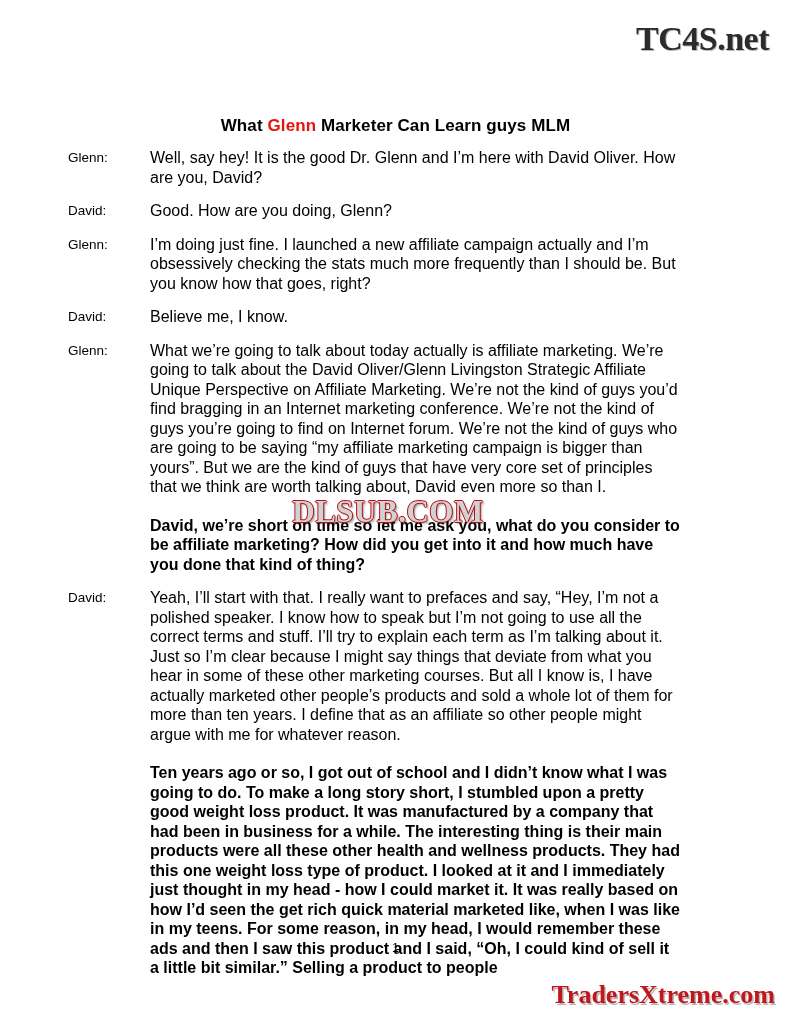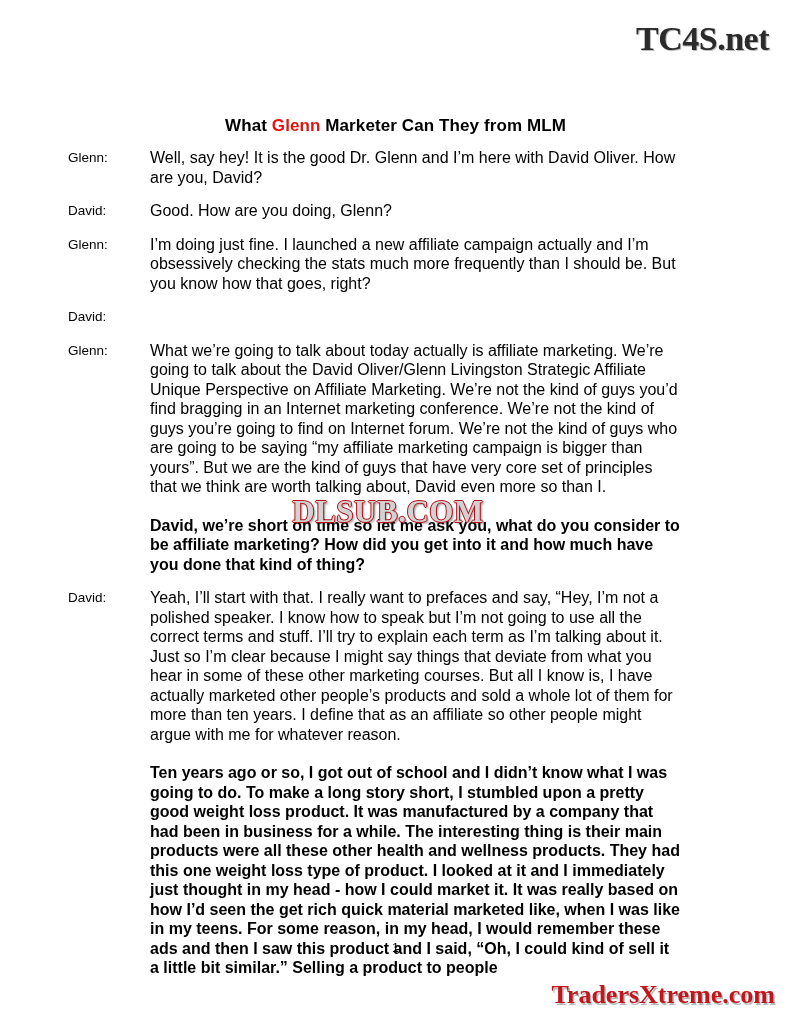--- a/index.html
+++ b/index.html
@@ -136,21 +136,21 @@
     text-align: center;
   }
 </style>
 </head>
 <body>
 
 <div class="page">
 
   <div class="brand-top">TC4S.net</div>
 
-  <h1 class="doc-title"><span>What </span><span class="em" style="color: rgb(232, 19, 13);">Glenn</span><span> Marketer Can They from MLM</span></h1>
+  <h1 class="doc-title"><span>What </span><span class="em" style="color: rgb(232, 19, 13);">Glenn</span><span> Marketer Can Learn guys MLM</span></h1>
 
   <div class="transcript">
 
     <div class="turn">
       <div class="speaker">Glenn:</div>
       <div class="lines">
         <p>Well, say hey! It is the good Dr. Glenn and I’m here with David Oliver. How are you, David?</p>
       </div>
     </div>
 
@@ -163,20 +163,23 @@
 
     <div class="turn">
       <div class="speaker">Glenn:</div>
       <div class="lines">
         <p>I’m doing just fine. I launched a new affiliate campaign actually and I’m obsessively checking the stats much more frequently than I should be. But you know how that goes, right?</p>
       </div>
     </div>
 
     <div class="turn">
       <div class="speaker">David:</div>
+      <div class="lines">
+        <p>Believe me, I know.</p>
+      </div>
     </div>
 
     <div class="turn">
       <div class="speaker">Glenn:</div>
       <div class="lines">
         <p>What we’re going to talk about today actually is affiliate marketing.  We’re going to talk about the David Oliver/Glenn Livingston Strategic Affiliate Unique Perspective on Affiliate Marketing. We’re not the kind of guys you’d find bragging in an Internet marketing conference.  We’re not the kind of guys you’re going to find on Internet forum.  We’re not the kind of guys who are going to be saying “my affiliate marketing campaign is bigger than yours”. But we are the kind of guys that have very core set of principles that we think are worth talking about, David even more so than I.</p>
         <p>David, we’re short on time so let me ask you, what do you consider to be affiliate marketing? How did you get into it and how much have you done that kind of thing?</p>
       </div>
     </div>
 

